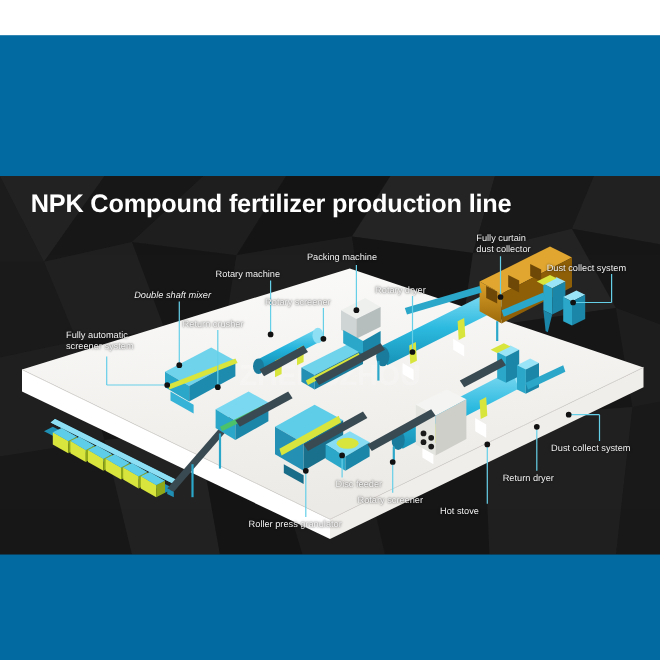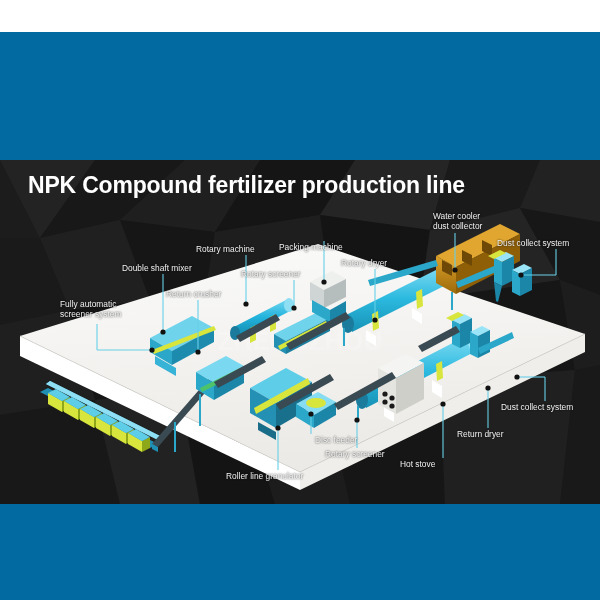--- a/index.html
+++ b/index.html
@@ -277,46 +277,46 @@
 screener system</div>
       <svg class="leader" width="18" height="70" style="left: 192px; top: 262px;">
         <line x1="6" y1="6" x2="6" y2="58" stroke="#66cfe8" stroke-width="1.1"></line>
         <circle cx="6" cy="58" r="2.6" fill="#111111"></circle>
       </svg>
       <div class="lbl" style="left: 166px; top: 258px;">Return crusher</div>
       <svg class="leader" width="18" height="76" style="left: 157px; top: 236px;">
         <line x1="6" y1="6" x2="6" y2="64" stroke="#66cfe8" stroke-width="1.1"></line>
         <circle cx="6" cy="64" r="2.6" fill="#111111"></circle>
       </svg>
-      <div class="lbl" style="left: 122px; top: 232px;">Double shaft mixer</div>
+      <div class="lbl" style="left: 122px; top: 232px; font-style: italic;">Double shaft mixer</div>
       <svg class="leader" width="18" height="67" style="left: 240px; top: 217px;">
         <line x1="6" y1="6" x2="6" y2="55" stroke="#66cfe8" stroke-width="1.1"></line>
         <circle cx="6" cy="55" r="2.6" fill="#111111"></circle>
       </svg>
       <div class="lbl" style="left: 196px; top: 213px;">Rotary machine</div>
       <svg class="leader" width="18" height="46" style="left: 288px; top: 242px;">
         <line x1="6" y1="6" x2="6" y2="34" stroke="#66cfe8" stroke-width="1.1"></line>
         <circle cx="6" cy="34" r="2.6" fill="#111111"></circle>
       </svg>
       <div class="lbl" style="left: 241px; top: 238px;">Rotary screener</div>
       <svg class="leader" width="18" height="59" style="left: 318px; top: 203px;">
         <line x1="6" y1="6" x2="6" y2="47" stroke="#66cfe8" stroke-width="1.1"></line>
         <circle cx="6" cy="47" r="2.6" fill="#111111"></circle>
       </svg>
-      <div class="lbl" style="left: 279px; top: 211px; text-align: right;">Packing machine</div>
+      <div class="lbl" style="left: 279px; top: 197px; text-align: right;">Packing machine</div>
       <svg class="leader" width="18" height="69" style="left: 369px; top: 231px;">
         <line x1="6" y1="6" x2="6" y2="57" stroke="#66cfe8" stroke-width="1.1"></line>
         <circle cx="6" cy="57" r="2.6" fill="#111111"></circle>
       </svg>
       <div class="lbl" style="left: 341px; top: 227px;">Rotary dryer</div>
       <svg class="leader" width="18" height="55" style="left: 449px; top: 195px;">
         <line x1="6" y1="6" x2="6" y2="43" stroke="#66cfe8" stroke-width="1.1"></line>
         <circle cx="6" cy="43" r="2.6" fill="#111111"></circle>
       </svg>
-      <div class="lbl" style="left: 433px; top: 180px;">Water cooler
+      <div class="lbl" style="left: 433px; top: 180px;">Fully curtain
 dust collector</div>
       <svg class="leader" width="53" height="44" style="left: 515px; top: 211px;">
         <line x1="41" y1="6" x2="41" y2="32" stroke="#66cfe8" stroke-width="1.1"></line>
         <line x1="41" y1="32" x2="6" y2="32" stroke="#66cfe8" stroke-width="1.1"></line>
         <circle cx="6" cy="32" r="2.6" fill="#111111"></circle>
       </svg>
       <div class="lbl" style="left: 497px; top: 207px;">Dust collect system</div>
       <svg class="leader" width="46" height="42" style="left: 511px; top: 339px;">
         <line x1="34" y1="30" x2="34" y2="6" stroke="#66cfe8" stroke-width="1.1"></line>
         <line x1="34" y1="6" x2="6" y2="6" stroke="#66cfe8" stroke-width="1.1"></line>
@@ -335,20 +335,20 @@
       <div class="lbl" style="left: 400px; top: 428px;">Hot stove</div>
       <svg class="leader" width="18" height="46" style="left: 351px; top: 382px;">
         <line x1="6" y1="34" x2="6" y2="6" stroke="#66cfe8" stroke-width="1.1"></line>
         <circle cx="6" cy="6" r="2.6" fill="#111111"></circle>
       </svg>
       <div class="lbl" style="left: 325px; top: 418px;">Rotary screener</div>
       <svg class="leader" width="18" height="38" style="left: 305px; top: 376px;">
         <line x1="6" y1="26" x2="6" y2="6" stroke="#66cfe8" stroke-width="1.1"></line>
         <circle cx="6" cy="6" r="2.6" fill="#111111"></circle>
       </svg>
-      <div class="lbl" style="left: 291px; top: 404px; padding-left: 24px;">Disc feeder</div>
+      <div class="lbl" style="left: 281px; top: 404px; padding-left: 24px;">Disc feeder</div>
       <svg class="leader" width="18" height="60" style="left: 272px; top: 390px;">
         <line x1="6" y1="48" x2="6" y2="6" stroke="#66cfe8" stroke-width="1.1"></line>
         <circle cx="6" cy="6" r="2.6" fill="#111111"></circle>
       </svg>
-      <div class="lbl" style="left: 226px; top: 440px;">Roller line granulator</div>
+      <div class="lbl" style="left: 226px; top: 440px;">Roller press granulator</div>
     </div>
 </div>
 
 </body></html>

